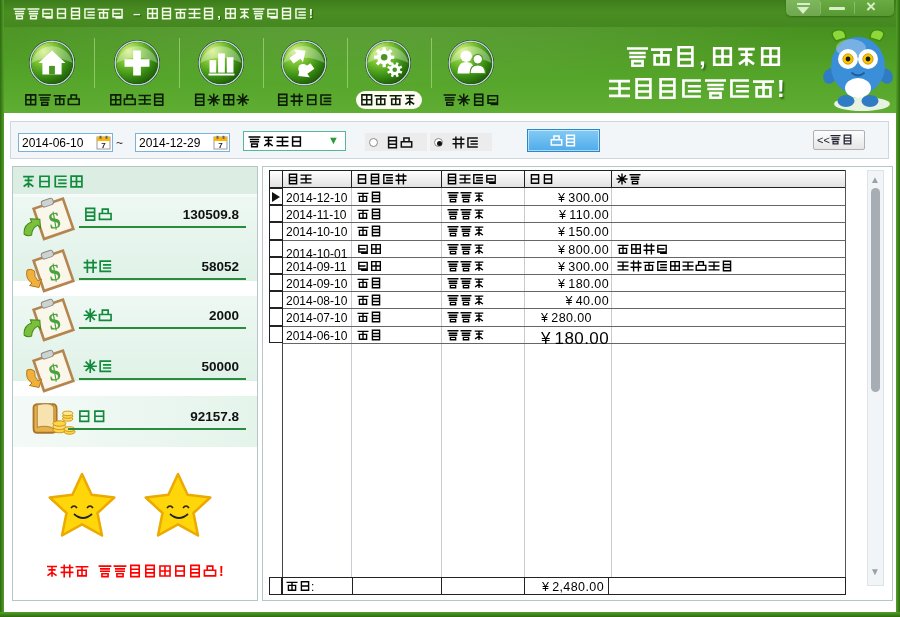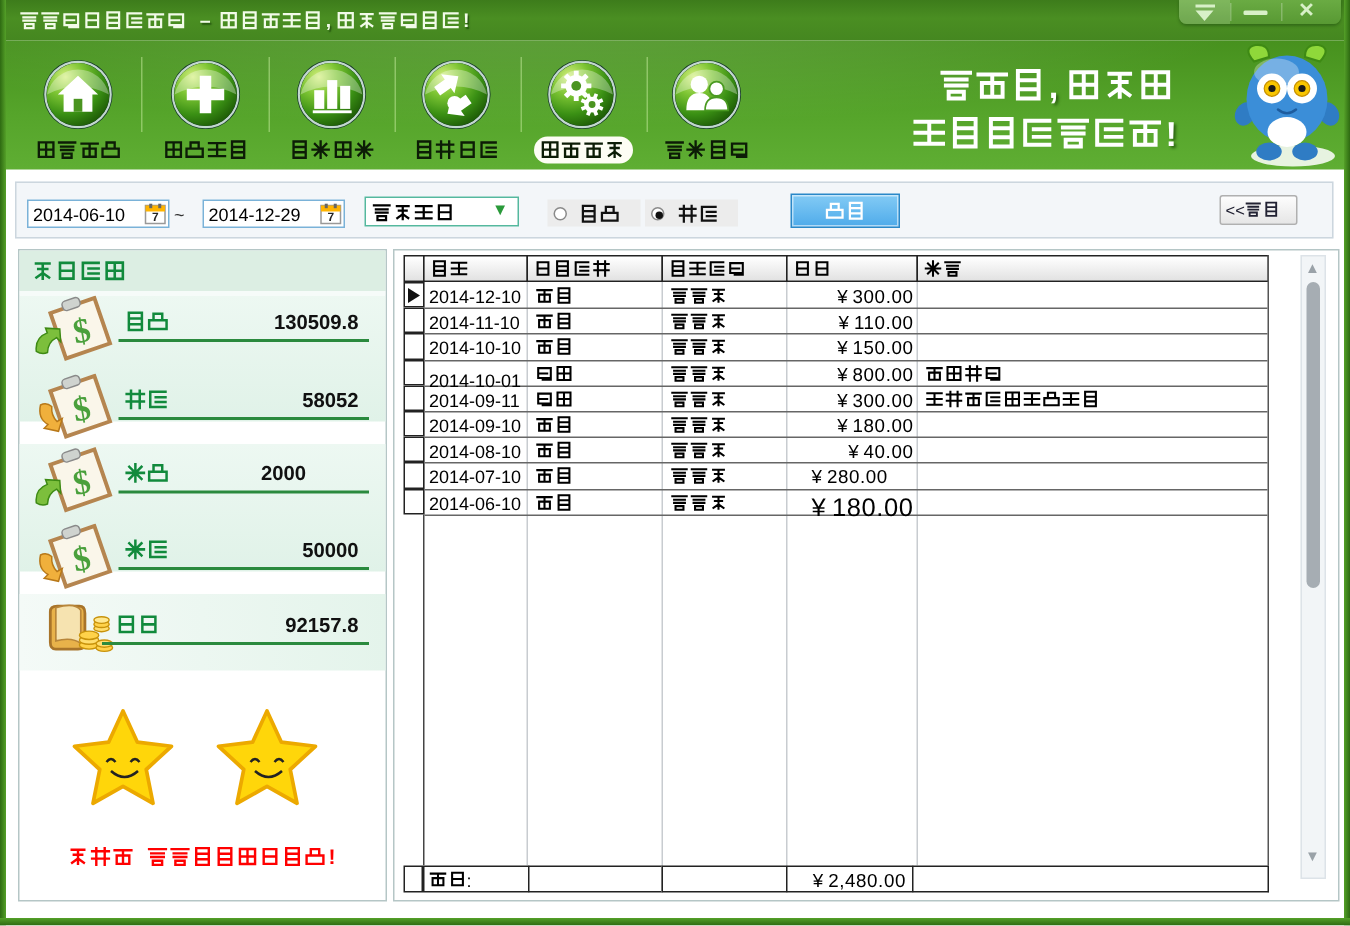--- a/index.html
+++ b/index.html
@@ -457,21 +457,21 @@
     </g>
     <g transform="translate(0 20) rotate(6)">
       <path d="M3 17 Q1 8 9 4 L7.5 1 L17 0.5 L18.5 9 L15.5 6.5 Q10 10 10.5 17 Q7 19 3 17z" fill="#7cbf3c" stroke="#3e8a14" stroke-width="1"></path>
     </g>
   </svg>
 <div class="ab" style="left:82px;top:308px;font-size:14.5px;font-weight:bold;color:#118a3c"><svg class="cj" viewBox="0 0 10 10">
       <use href="#g3"></use>
     </svg><svg class="cj" viewBox="0 0 10 10">
       <use href="#g5"></use>
     </svg></div>
-<div class="ab" style="left:139px;top:308px;width:100px;text-align:center;font-size:13.5px;font-weight:bold;color:#111">2000</div>
+<div class="ab" style="left:139px;top:308px;width:100px;text-align:right;font-size:13.5px;font-weight:bold;color:#111">2000</div>
 <div class="ab" style="left:79px;top:327px;width:167px;height:2px;background:#2a8a3e"></div>
 <svg class="ab" style="left:23px;top:349px" width="54" height="46" viewBox="0 0 54 46">
     <g transform="rotate(-19 30 22)">
       <rect x="15" y="6" width="31" height="32" fill="#faf6ea" stroke="#b5854f" stroke-width="2.6"></rect>
     </g>
     <text x="32" y="31" font-size="23" font-weight="bold" fill="#4aa03c" text-anchor="middle" font-family="Liberation Serif" transform="rotate(-10 32 26)">$</text>
     <g transform="rotate(-19 30 22)">
       <rect x="24" y="1.5" width="12" height="6.5" rx="2.5" fill="#cfd3cf" stroke="#8a8a8a" stroke-width="1"></rect>
     </g>
     <g transform="translate(0 19)">

